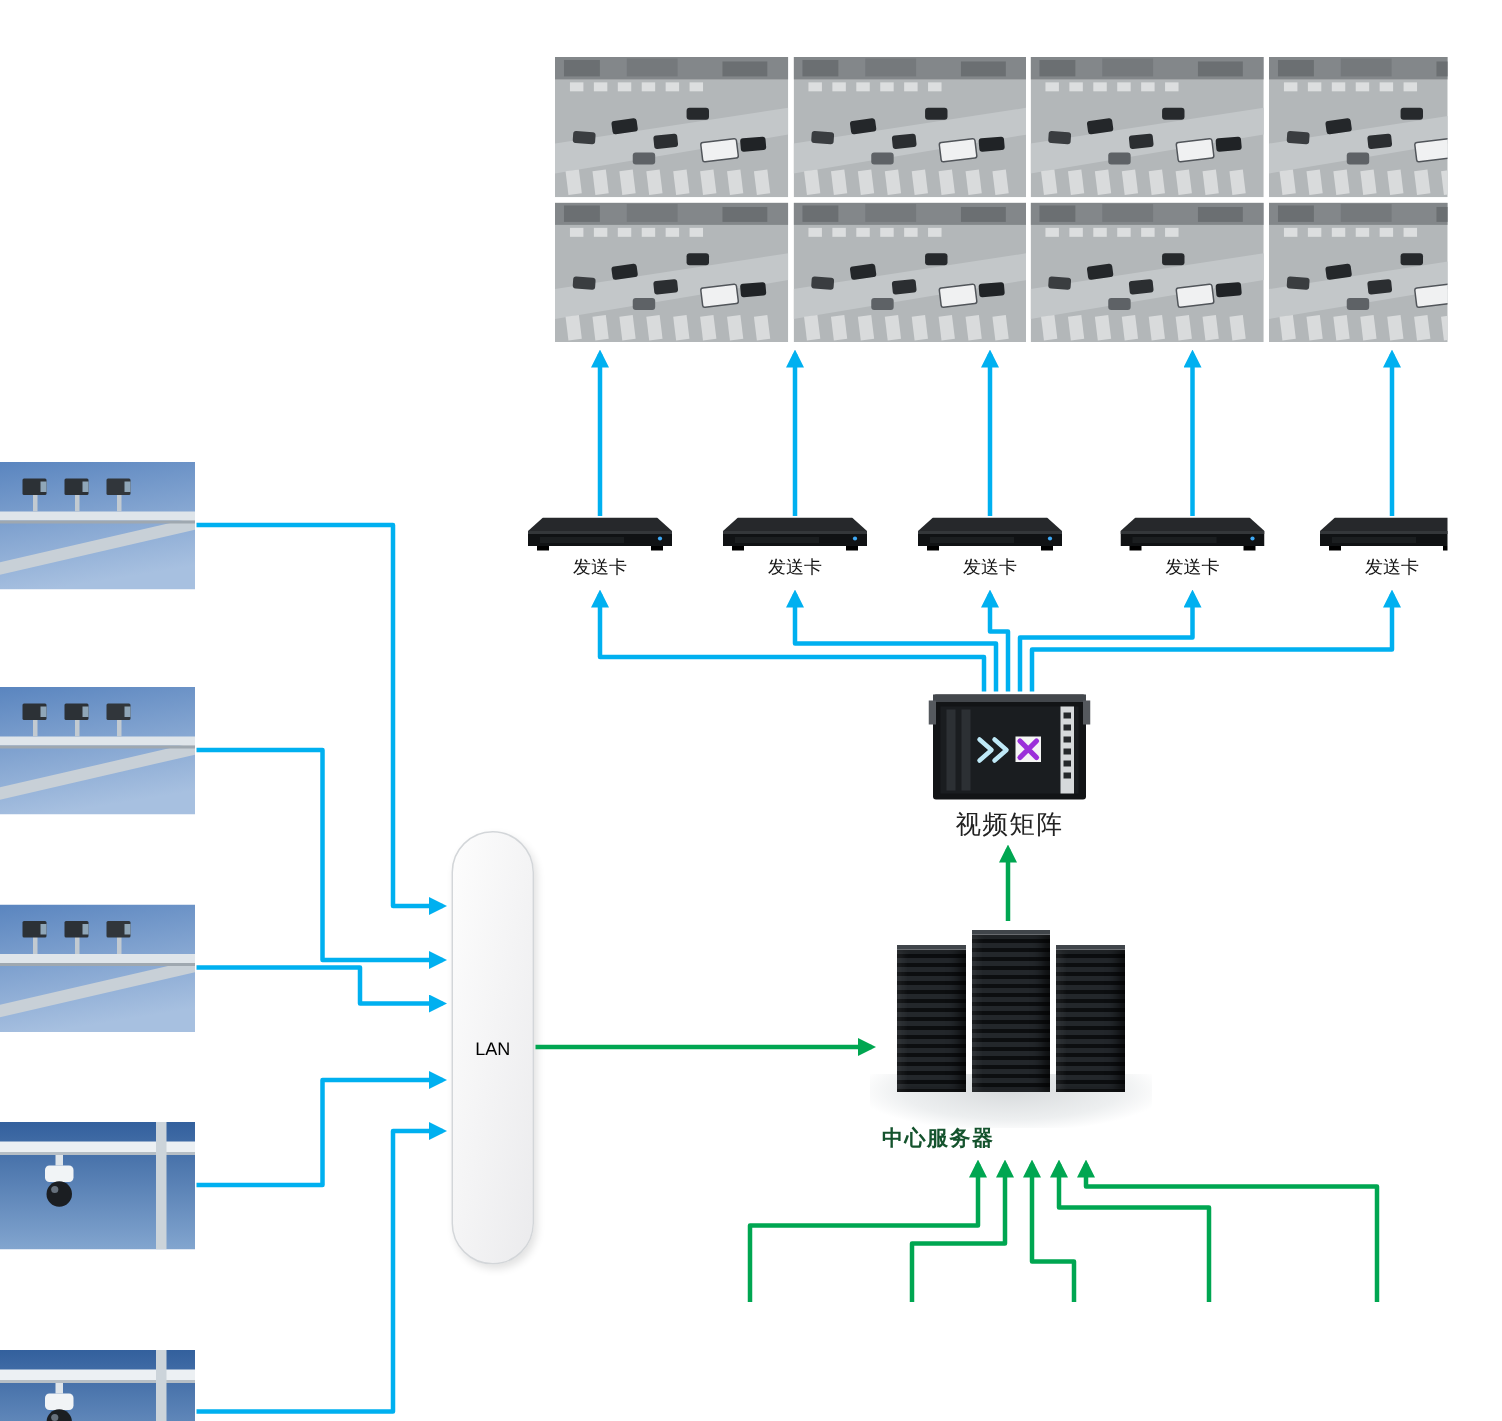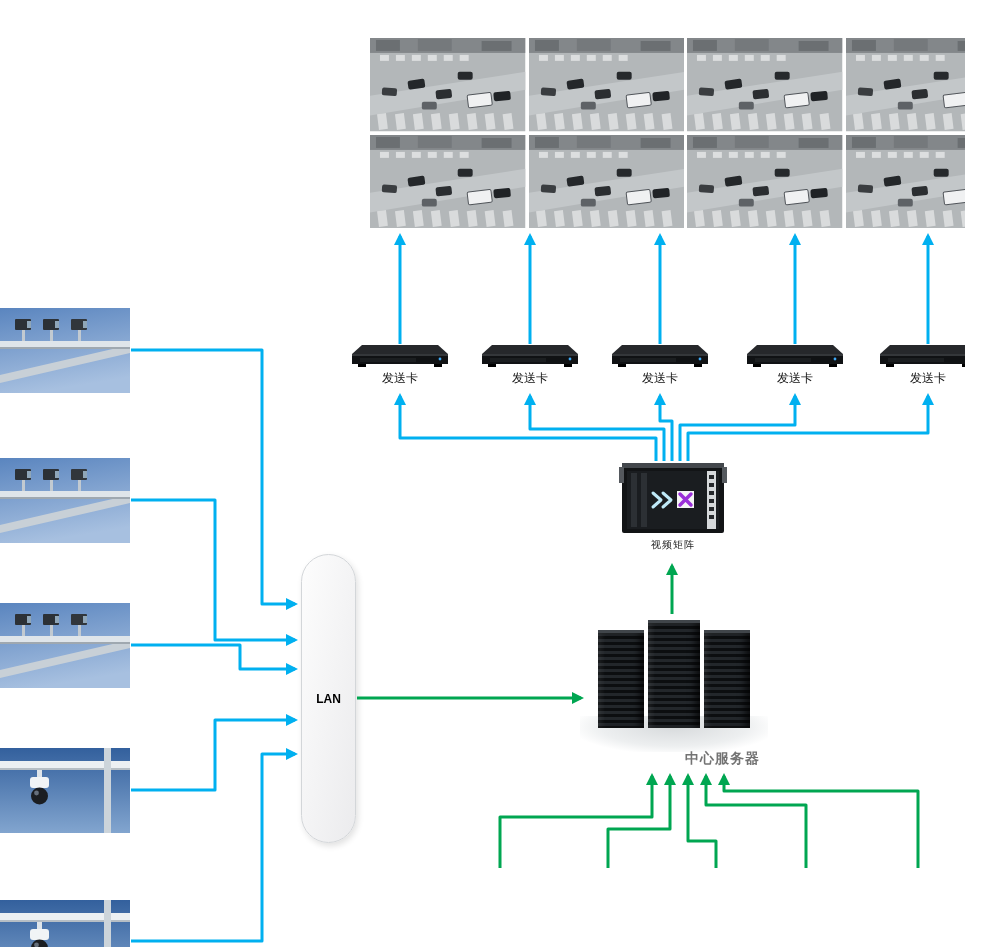--- a/index.html
+++ b/index.html
@@ -13,40 +13,40 @@
   .tile{width:100%;height:100%;display:block;}
 
   
   .sender-card{position:absolute;top:307px;width:96px;text-align:center;z-index:2;}
   .card-img{width:96px;height:24px;display:block;}
   .card-label{font-size:12px;color:#111;margin-top:1px;}
 
   
   .matrix{position:absolute;left:619px;top:423px;width:108px;text-align:center;z-index:2;}
   .matrix-img{width:108px;height:74px;display:block;}
-  .matrix-label{font-size:10px;color:#222;margin-top:3px;letter-spacing:1px;}
+  .matrix-label{font-size:17px;color:#222;margin-top:3px;letter-spacing:1px;}
 
   
   .lan{position:absolute;left:301px;top:516px;width:55px;height:289px;border:1px solid #d3d6d9;
     border-radius:28px;background:linear-gradient(100deg,#fdfdfd,#ebebed);
     box-shadow:2px 3px 6px rgba(0,0,0,.12);display:flex;align-items:center;justify-content:center;z-index:2;}
-  .lan-label{font-size:12px;font-weight:bold;color:#000;text-align:right;}
+  .lan-label{font-size:12px;font-weight:normal;color:#000;text-align:right;}
 
   
   .server{position:absolute;left:588px;top:574px;width:172px;height:140px;z-index:2;}
   .server-floor{position:absolute;left:-8px;right:-8px;bottom:0;height:36px;
     background:radial-gradient(ellipse at 50% 30%,#d7dadc 0%,#edeff0 55%,rgba(255,255,255,0) 78%);}
   .rack{position:absolute;bottom:24px;z-index:1;border-top:3px solid #40454a;
     background:repeating-linear-gradient(180deg,#23272b 0px,#23272b 3px,#0c0e10 3px,#0c0e10 6px);
     box-shadow:inset 4px 0 5px rgba(255,255,255,.07),inset -5px 0 7px rgba(0,0,0,.65);}
   .rack.r1{left:10px;width:46px;height:98px;}
   .rack.r2{left:60px;width:52px;height:108px;}
   .rack.r3{left:116px;width:46px;height:98px;}
-  .server-label{position:absolute;left:588px;top:712px;width:172px;text-align:right;
-    font-size:14px;font-weight:600;color:#737373;letter-spacing:1px;z-index:2;}
+  .server-label{position:absolute;left:588px;top:712px;width:172px;text-align:left;
+    font-size:14px;font-weight:600;color:#14532d;letter-spacing:1px;z-index:2;}
 
   
   .control-center{position:absolute;left:330px;top:820px;width:606px;height:81px;border:1px solid #c9ced2;
     border-radius:34px;background:linear-gradient(180deg,#ffffff,#f2f3f4);
     box-shadow:0 3px 5px rgba(0,0,0,.15);z-index:2;}
   .ws-row{position:absolute;left:18px;right:18px;top:9px;height:42px;display:flex;
     justify-content:space-between;align-items:center;}
   .ws{width:62px;height:40px;display:block;}
   .cc-label{position:absolute;left:0;right:0;bottom:5px;text-align:center;font-size:14px;
     font-weight:bold;color:#1a1a1a;letter-spacing:2px;}

